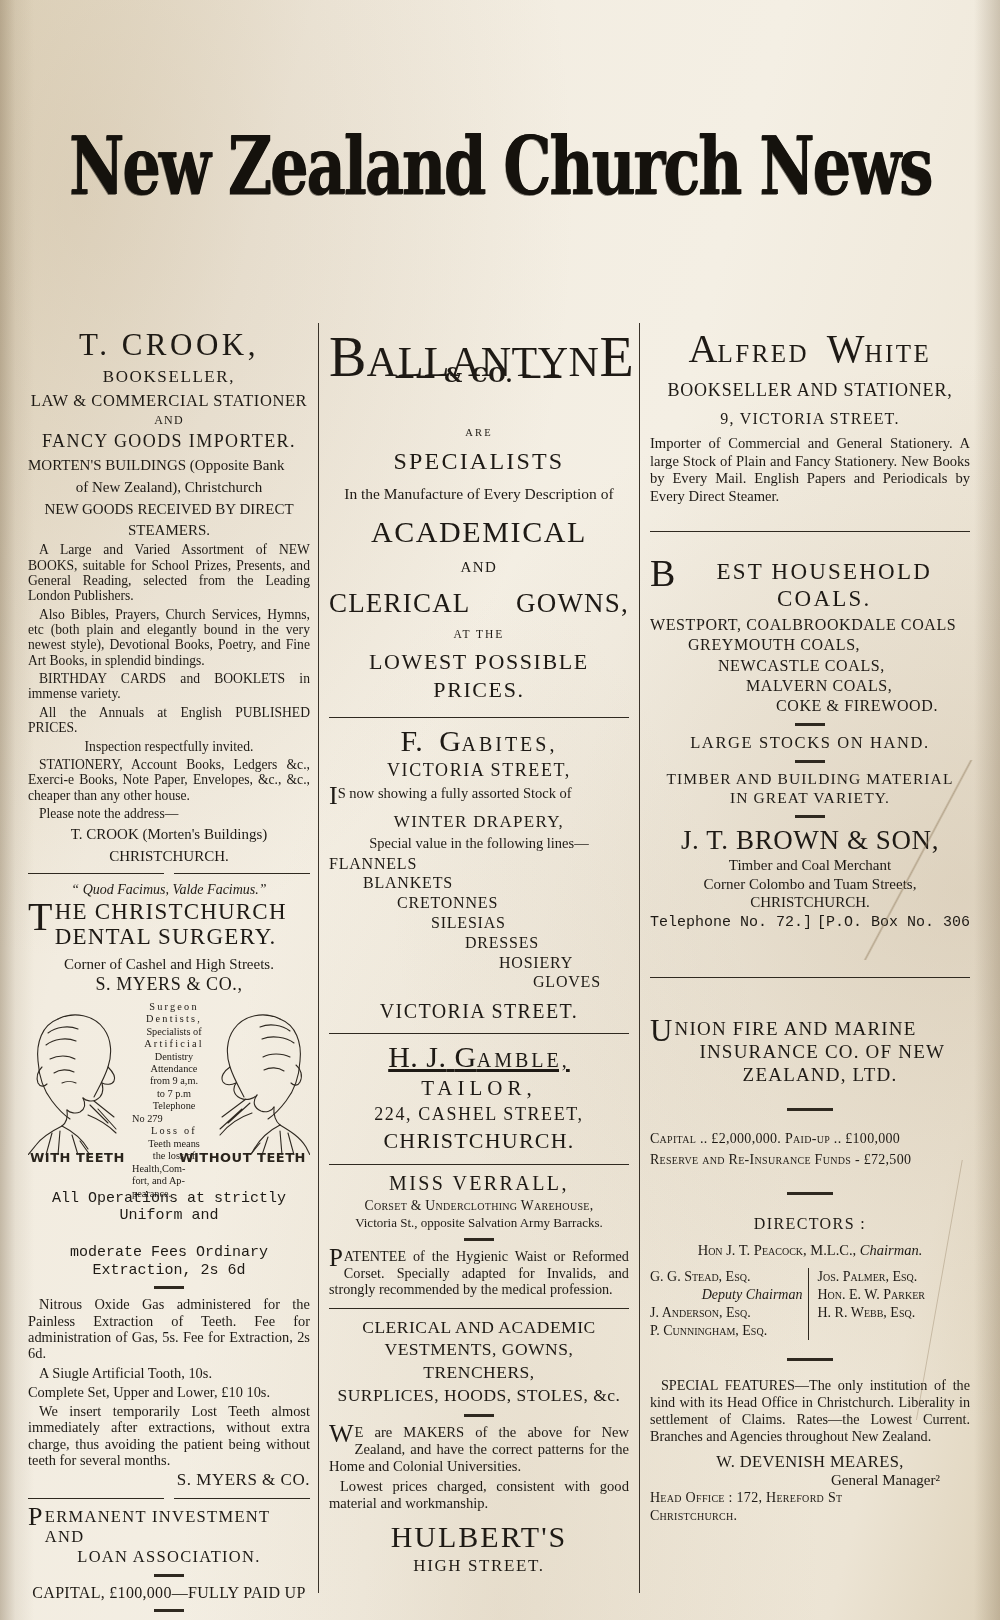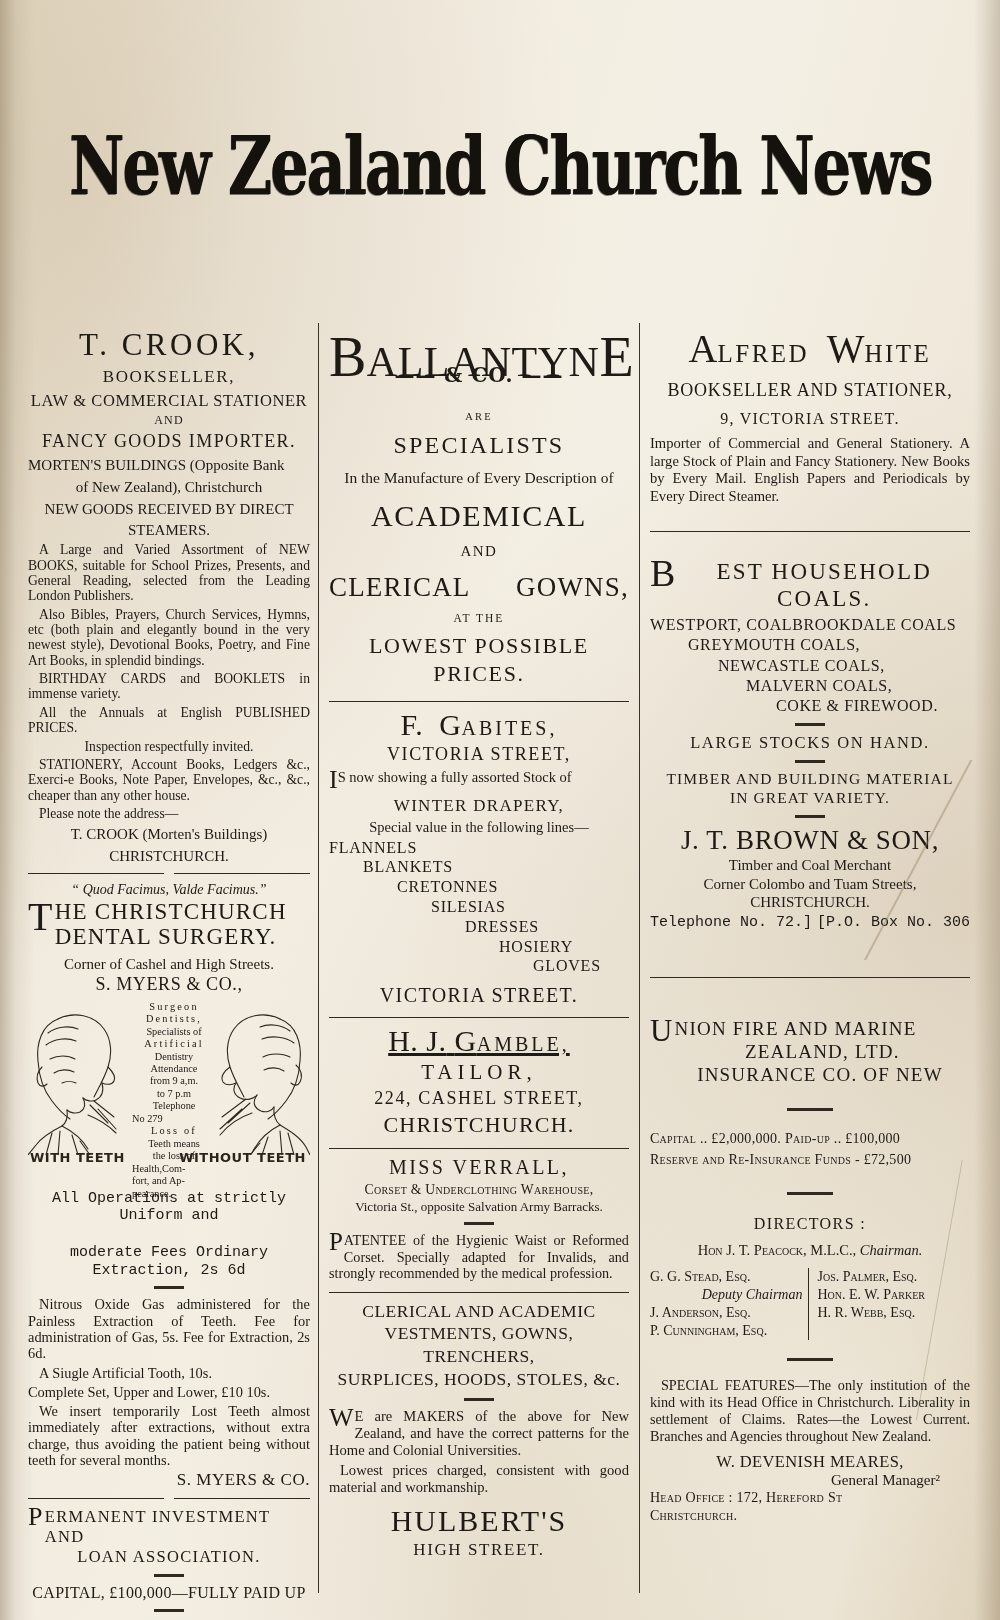--- a/index.html
+++ b/index.html
@@ -149,21 +149,21 @@
   .ball-main {
     font-size:42px; letter-spacing:.5px; text-align:center; line-height:1;
     font-family:"Liberation Serif", serif;
   }
   .ball-main .big { font-size:56px; }
   .ball-co {
     position:absolute; left:0; right:0; top:34px;
     text-align:center; font-size:20px; font-weight:bold;
     font-family:"DejaVu Serif", serif; letter-spacing:1px;
   }
-  .are-line { font-size:10.5px; letter-spacing:2.2px; text-align:center; margin-top:20px; font-variant:small-caps; }
+  .are-line { font-size:10.5px; letter-spacing:2.2px; text-align:center; margin-top:36px; font-variant:small-caps; }
   .specialists { font-size:24px; letter-spacing:2.2px; text-align:center; margin-top:10px; }
   .inthe { font-size:15.5px; text-align:center; margin-top:10px; }
   .academical { font-size:30px; letter-spacing:1.6px; text-align:center; margin-top:12px; }
   .and-mid { font-size:15px; letter-spacing:1.4px; text-align:center; margin-top:10px; }
   .clerical-gowns { font-size:27px; letter-spacing:1.2px; text-align:center; margin-top:12px; display:flex; justify-content:space-between; }
   .at-the { font-size:11.5px; letter-spacing:2px; text-align:center; margin-top:9px; font-variant:small-caps; }
   .lowest-poss { font-size:22px; letter-spacing:1.6px; text-align:center; margin-top:9px; }
   .prices-big { font-size:22px; letter-spacing:1.6px; text-align:center; margin-top:2px; }
 
   .gabites { font-size:30px; letter-spacing:.5px; text-align:center; line-height:1.05; }
@@ -525,22 +525,22 @@
           <span>[P.O. Box No. 306</span>
         </div>
       </div>
 
       <div class="hr" style="margin-top:46px;"></div>
 
       <div class="ad" style="margin-top:40px;">
         <div class="union" style="text-align:left;">
           <span class="dc">U</span><span>NION  FIRE  AND  MARINE</span>
         </div>
+        <div class="union" style="padding-left:20px;">INSURANCE CO. OF NEW</div>
         <div class="union" style="padding-left:20px;">ZEALAND, LTD.</div>
-        <div class="union" style="padding-left:20px;">INSURANCE CO. OF NEW</div>
         <div class="hr-dash" style="margin:22px auto 18px auto; width:46px;"></div>
         <div class="cap-row">Capital .. £2,000,000.   Paid-up .. £100,000</div>
         <div class="cap-row">Reserve and Re-Insurance Funds - £72,500</div>
         <div class="hr-dash" style="margin:22px auto 20px auto; width:46px;"></div>
         <div class="directors">DIRECTORS :</div>
         <div class="chairman">
           <span>Hon J. T. Peacock, M.L.C., </span><i>Chairman.</i>
         </div>
         <div class="dir-table">
           <div class="dir-col-l">

